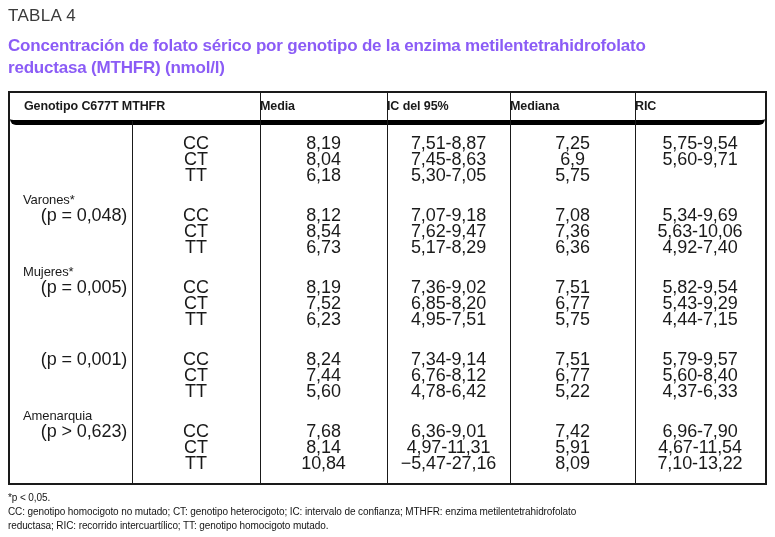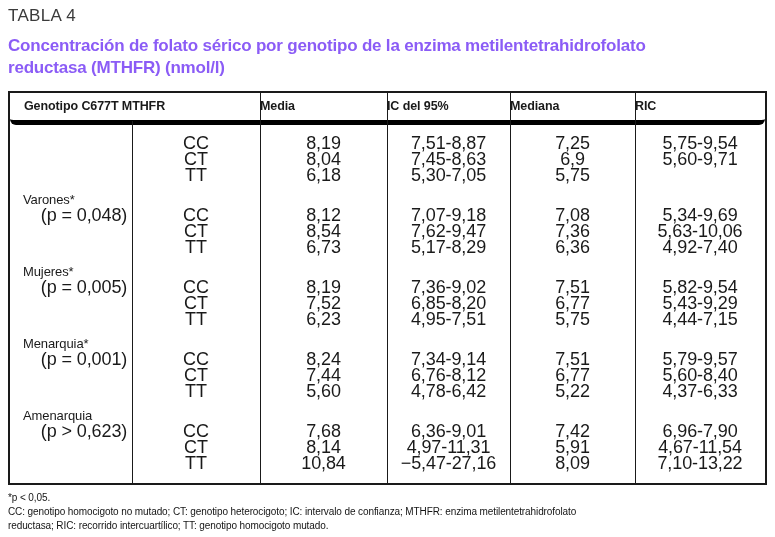--- a/index.html
+++ b/index.html
@@ -157,21 +157,20 @@
           </div>
           <div class="trow data-row">
             <div class="cell c0"></div>
             <div class="cell c1">TT</div>
             <div class="cell c2">6,23</div>
             <div class="cell c3">4,95-7,51</div>
             <div class="cell c4">5,75</div>
             <div class="cell c5">4,44-7,15</div>
           </div>
           <div class="trow label-row">
-            <div class="cell c0">Menarquia*</div>
             <div class="cell c1"></div>
             <div class="cell c2"></div>
             <div class="cell c3"></div>
             <div class="cell c4"></div>
             <div class="cell c5"></div>
           </div>
           <div class="trow data-row">
             <div class="cell c0">(p = 0,001)</div>
             <div class="cell c1">CC</div>
             <div class="cell c2">8,24</div>

